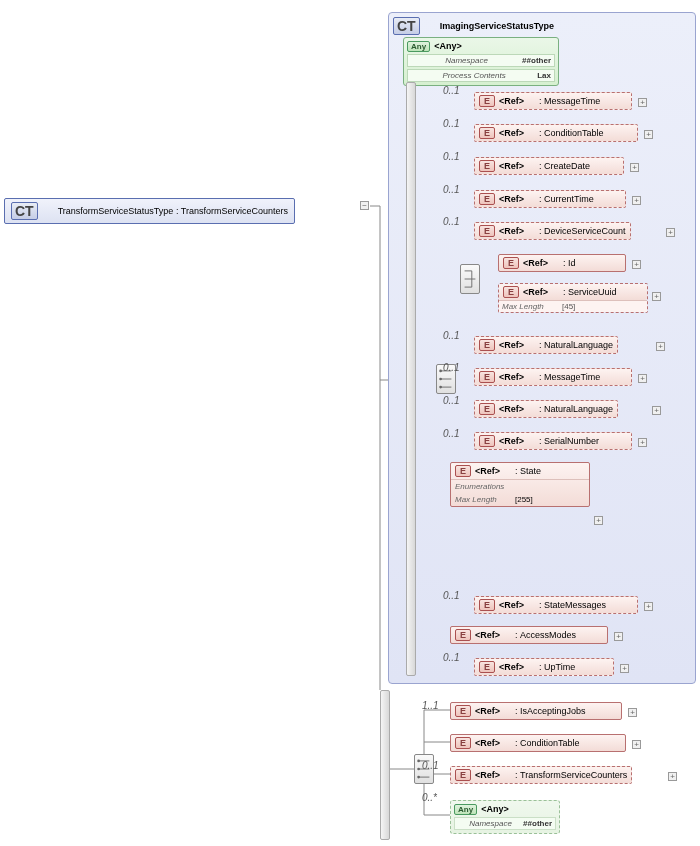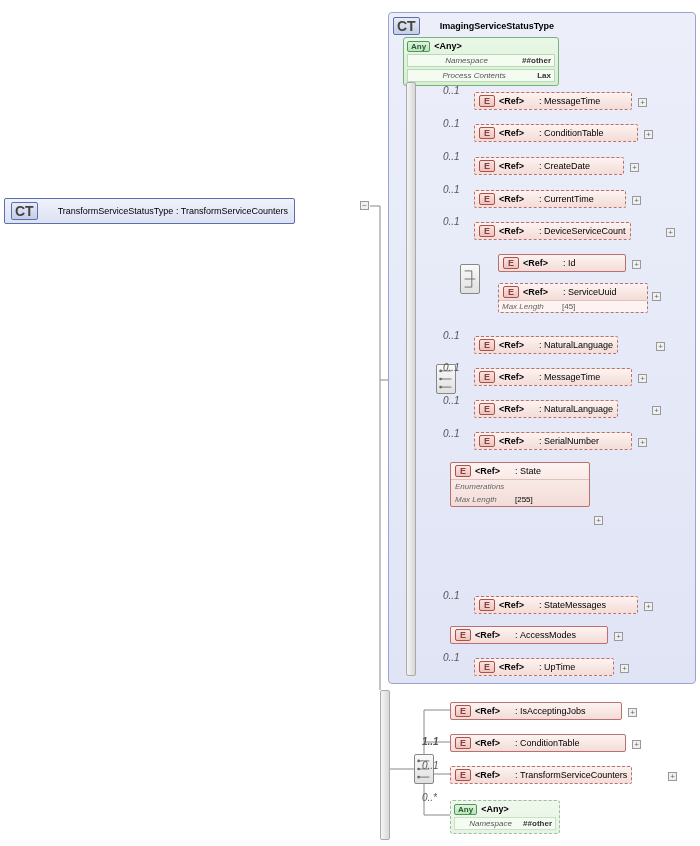--- a/index.html
+++ b/index.html
@@ -301,21 +301,21 @@
       <line x1="4" y1="15" x2="16" y2="15" stroke="#666"></line>
       <line x1="4" y1="24" x2="16" y2="24" stroke="#666"></line>
       <circle cx="4" cy="6" r="1.5" fill="#666"></circle>
       <circle cx="4" cy="15" r="1.5" fill="#666"></circle>
       <circle cx="4" cy="24" r="1.5" fill="#666"></circle>
     </svg>
 </div>
 
 <div class="node ref-box solid" style="left:450px; top:702px; min-width:172px;"><span class="e-badge">E</span><span class="ref-label">&lt;Ref&gt;</span><span>:</span>&nbsp;<span class="ref-name">IsAcceptingJobs</span></div>
 <div class="exp-toggle" style="left:628px; top:708px;">+</div>
-<div class="card" style="left:422px; top:736px;font-weight:bold;">1..1</div>
+<div class="card" style="left:422px; top:700px;">1..1</div>
 
 <div class="node ref-box solid" style="left:450px; top:734px; min-width:176px;"><span class="e-badge">E</span><span class="ref-label">&lt;Ref&gt;</span><span>:</span>&nbsp;<span class="ref-name">ConditionTable</span></div>
 <div class="exp-toggle" style="left:632px; top:740px;">+</div>
 <div class="card" style="left:422px; top:760px;">0..1</div>
 
 <div class="node ref-box dashed" style="left:450px; top:766px;"><span class="e-badge">E</span><span class="ref-label">&lt;Ref&gt;</span><span>:</span>&nbsp;<span class="ref-name">TransformServiceCounters</span></div>
 <div class="exp-toggle" style="left:668px; top:772px;">+</div>
 <div class="card" style="left:422px; top:792px;">0..*</div>
 
 <div class="node any-box-small" style="left:450px; top:800px;">

